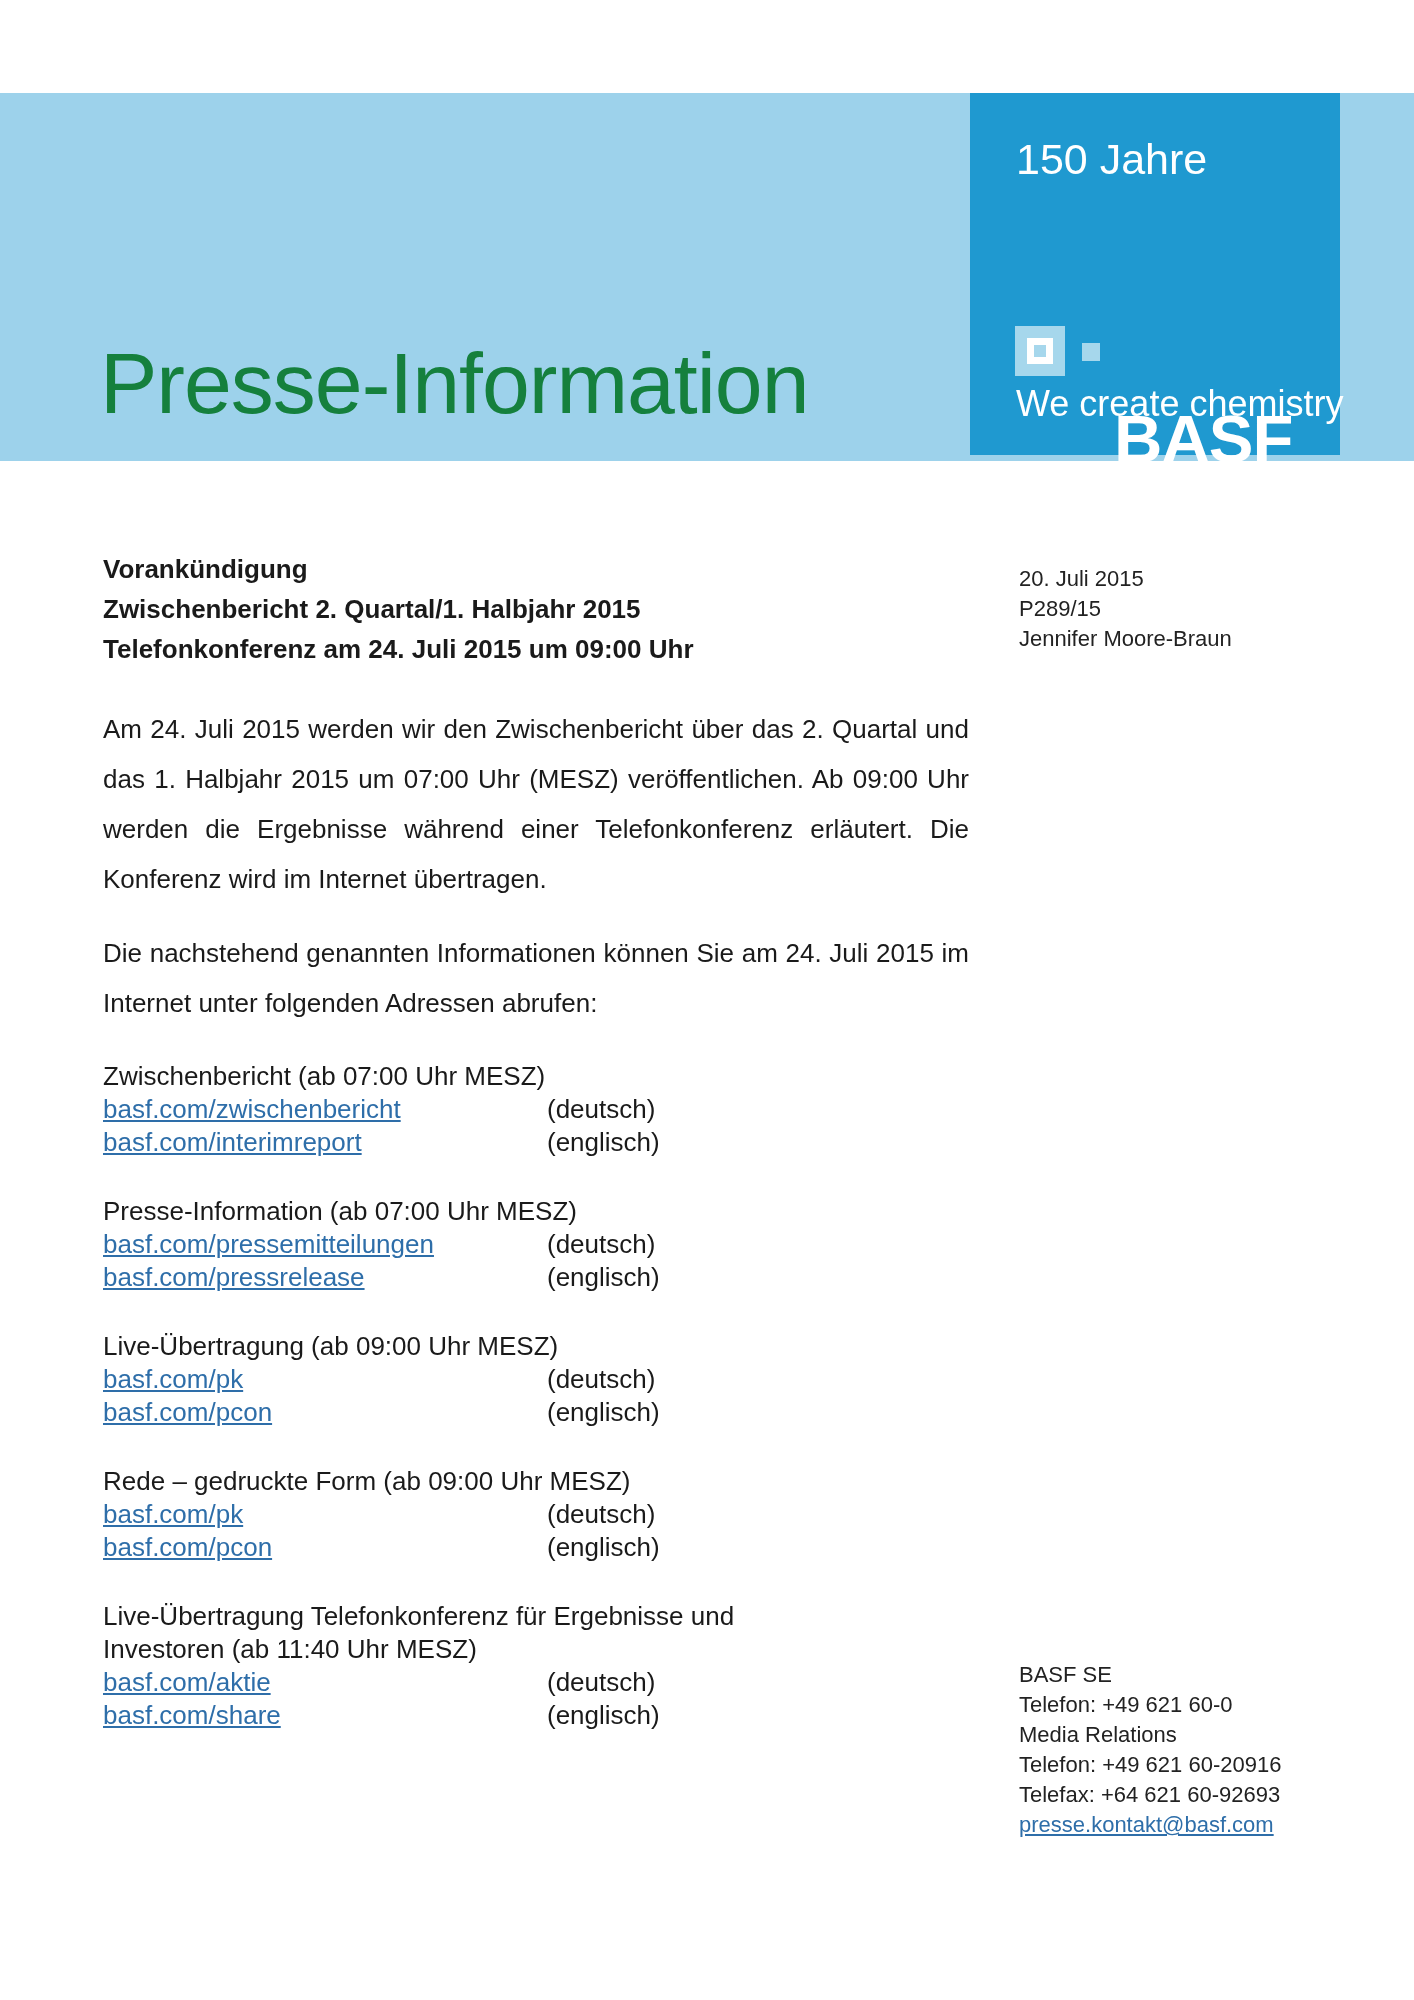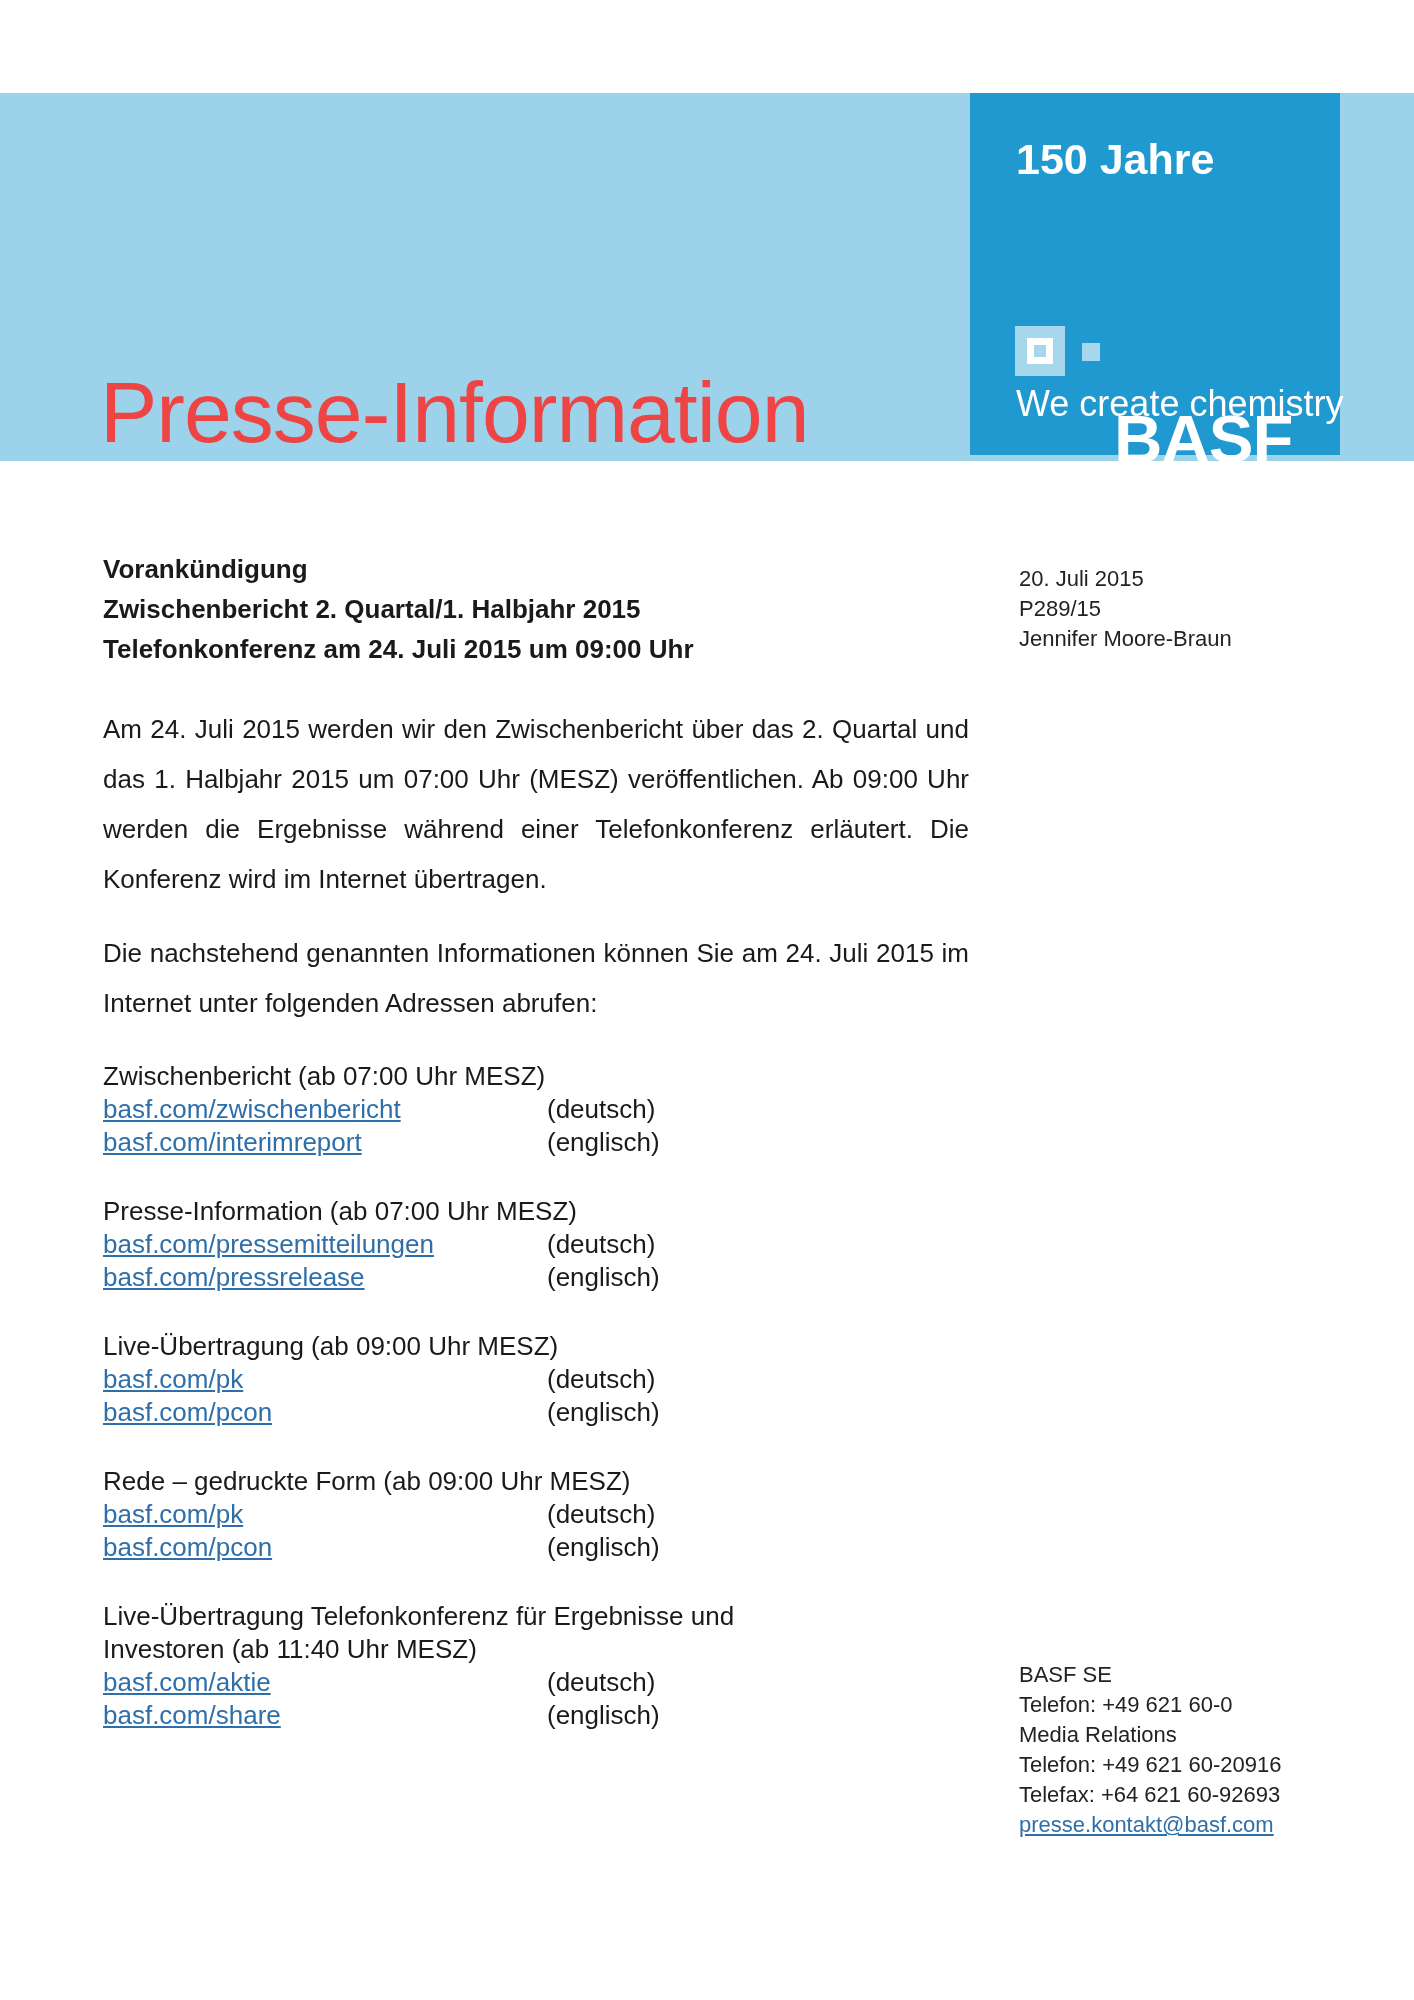--- a/index.html
+++ b/index.html
@@ -7,27 +7,27 @@
     position:relative;
     width:1414px;height:2000px;
     background:#ffffff;
     font-family:"Liberation Sans","DejaVu Sans",sans-serif;
     color:#1a1a1a;
     overflow:hidden;
   }
   
   .band{position:absolute;left:0;top:93px;width:1414px;height:368px;background:#9dd2eb;}
   .page-title{
-    position:absolute;left:100px;top:366px;
-    font-size:86px;line-height:92px;letter-spacing:-1px;color:#ef4444;
+    position:absolute;left:100px;top:337px;
+    font-size:86px;line-height:92px;letter-spacing:-1px;color:#15803d;
     white-space:nowrap;
   }
   
   .brandbox{position:absolute;left:970px;top:93px;width:370px;height:362px;background:#1f99d0;}
-  .anniversary{position:absolute;left:46px;top:42px;color:#ffffff;font-weight:bold;font-size:43px;line-height:48px;white-space:nowrap;}
+  .anniversary{position:absolute;left:46px;top:42px;color:#ffffff;font-weight:normal;font-size:43px;line-height:48px;white-space:nowrap;}
   .logo-big-square{position:absolute;left:45px;top:233px;width:50px;height:50px;background:#a6d7ec;}
   .logo-big-square .ring{position:absolute;left:12px;top:12px;width:12px;height:12px;border:7px solid #ffffff;}
   .logo-small-square{position:absolute;left:112px;top:250px;width:18px;height:18px;background:#a6d7ec;}
   .logo-word{position:absolute;left:144px;top:316px;color:#ffffff;font-weight:bold;font-size:67px;line-height:60px;letter-spacing:-1px;white-space:nowrap;}
   .tagline{position:absolute;left:46px;top:293px;color:#ffffff;font-size:36px;line-height:36px;white-space:nowrap;}
   
   .announcement{position:absolute;left:103px;top:549px;font-size:26px;font-weight:bold;line-height:40px;width:880px;}
   .para{position:absolute;left:103px;width:866px;font-size:26px;line-height:50px;text-align:justify;}
   .para1{top:704px;}
   .para2{top:928px;}

